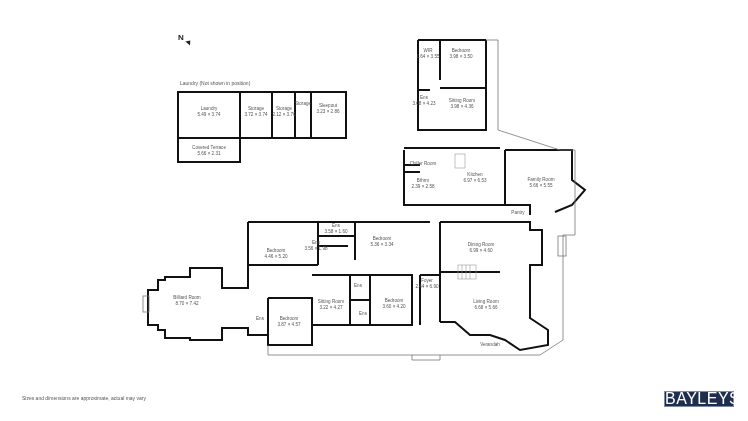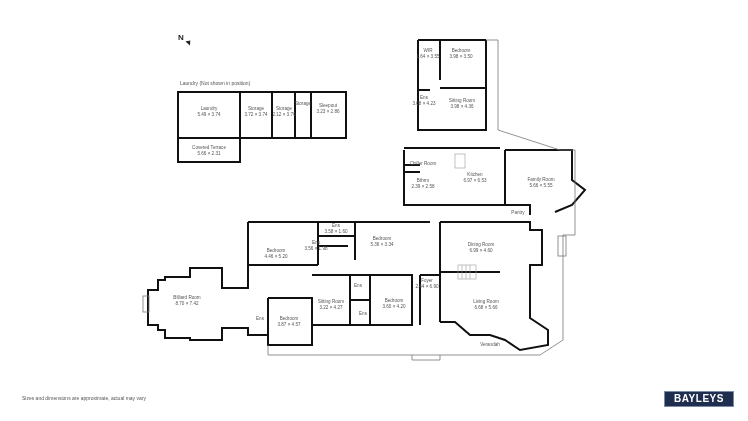--- a/index.html
+++ b/index.html
@@ -2,21 +2,21 @@
 <html><head>
 <meta charset="utf-8">
 <style>
   html,body{margin:0;padding:0;background:#fff;}
   body{width:748px;height:421px;position:relative;overflow:hidden;font-family:"Liberation Sans",sans-serif;color:#444;}
   svg{position:absolute;left:0;top:0;}
   .lbl{position:absolute;font-size:4.6px;line-height:6px;text-align:center;color:#555;white-space:nowrap;transform:translate(-50%,-50%);}
   .lbl .d{display:block;}
   .caption{position:absolute;font-size:5px;color:#555;}
   .disclaimer{position:absolute;left:22px;top:395px;font-size:5px;color:#555;}
-  .logo{position:absolute;left:664px;top:391px;width:68px;height:14px;background:#1f2d4e;border:1px solid #7a8aa8;color:#fff;font-weight:bold;font-size:10px;line-height:14px;text-align:center;letter-spacing:0.5px;}
+  .logo{position:absolute;left:664px;top:391px;width:68px;height:14px;background:#1f2d4e;border:1px solid #7a8aa8;color:#fff;font-weight:normal;font-size:16px;line-height:14px;text-align:center;letter-spacing:0.5px;}
   .north{position:absolute;left:178px;top:33px;font-size:8px;font-weight:bold;color:#222;}
 </style>
 </head>
 <body>
 
 <svg width="748" height="421" viewBox="0 0 748 421">
 
   <polygon points="186,44 192,44 189,40" fill="#222" transform="rotate(40 189 42)"></polygon>
 
   <g stroke="#111" stroke-width="2" fill="none">

